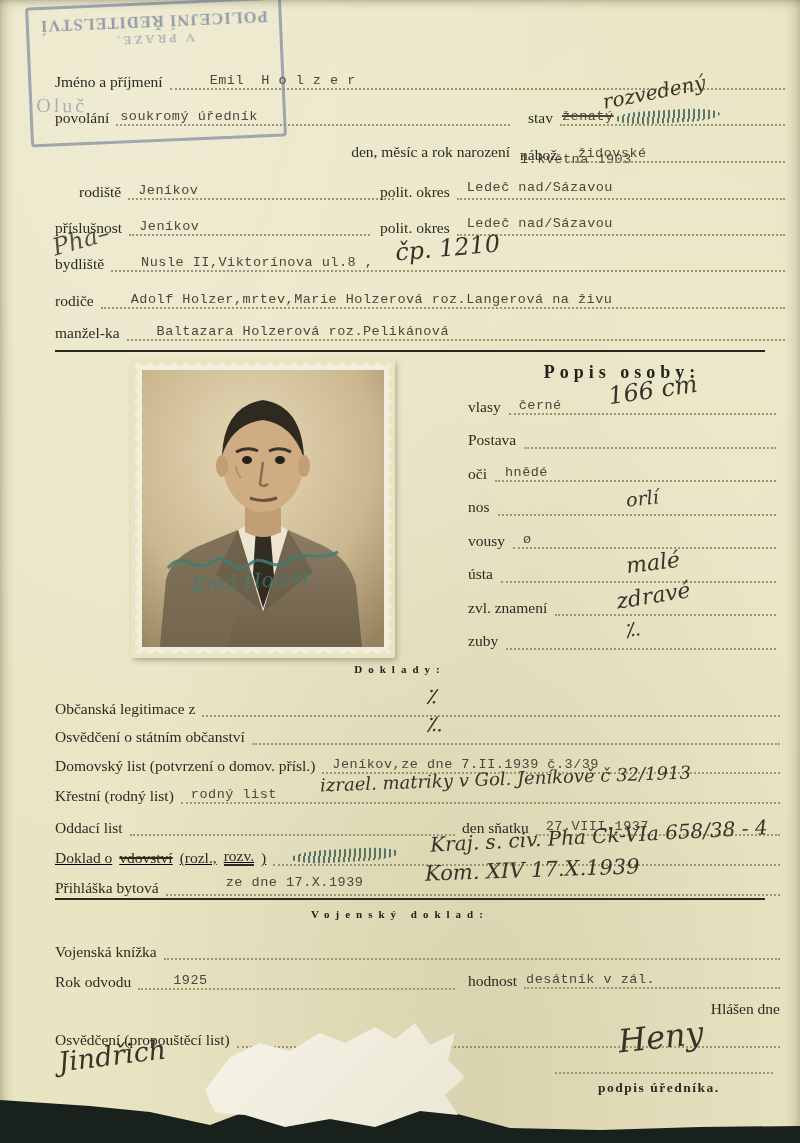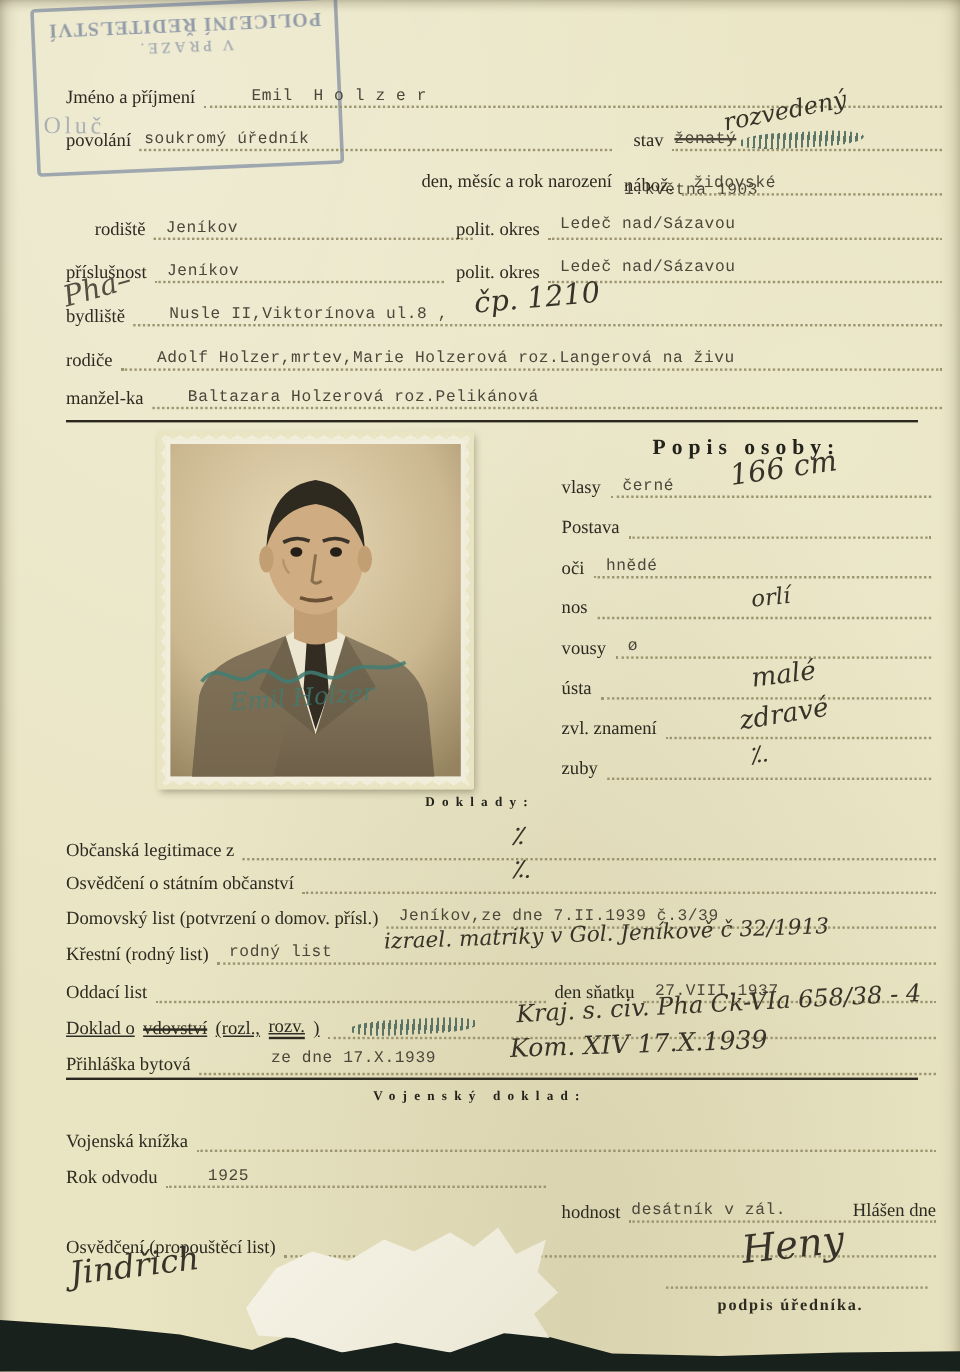--- a/index.html
+++ b/index.html
@@ -337,21 +337,21 @@
     <span class="label">Vojenská knížka</span>
     <span class="fill"></span>
   </div>
 
   <div class="row" style="left:55px;top:970px;width:400px;">
     <span class="label">Rok odvodu</span>
     <span class="fill">
       <span class="typed" style="left:35px;">1925</span>
     </span>
   </div>
-  <div class="row" style="left:468px;top:999px;right:20px;align-items:flex-end;">
+  <div class="row" style="left:468px;top:969px;right:20px;align-items:flex-end;">
     <span class="label">hodnost</span>
     <span class="fill">
       <span class="typed" style="left:2px;">desátník v zál.</span>
     </span>
   </div>
 
   <div class="row" style="left:55px;top:1000px;right:20px;flex-direction:column;">
     <span class="label">Hlášen dne</span>
     <span class="fill"></span>
   </div>

